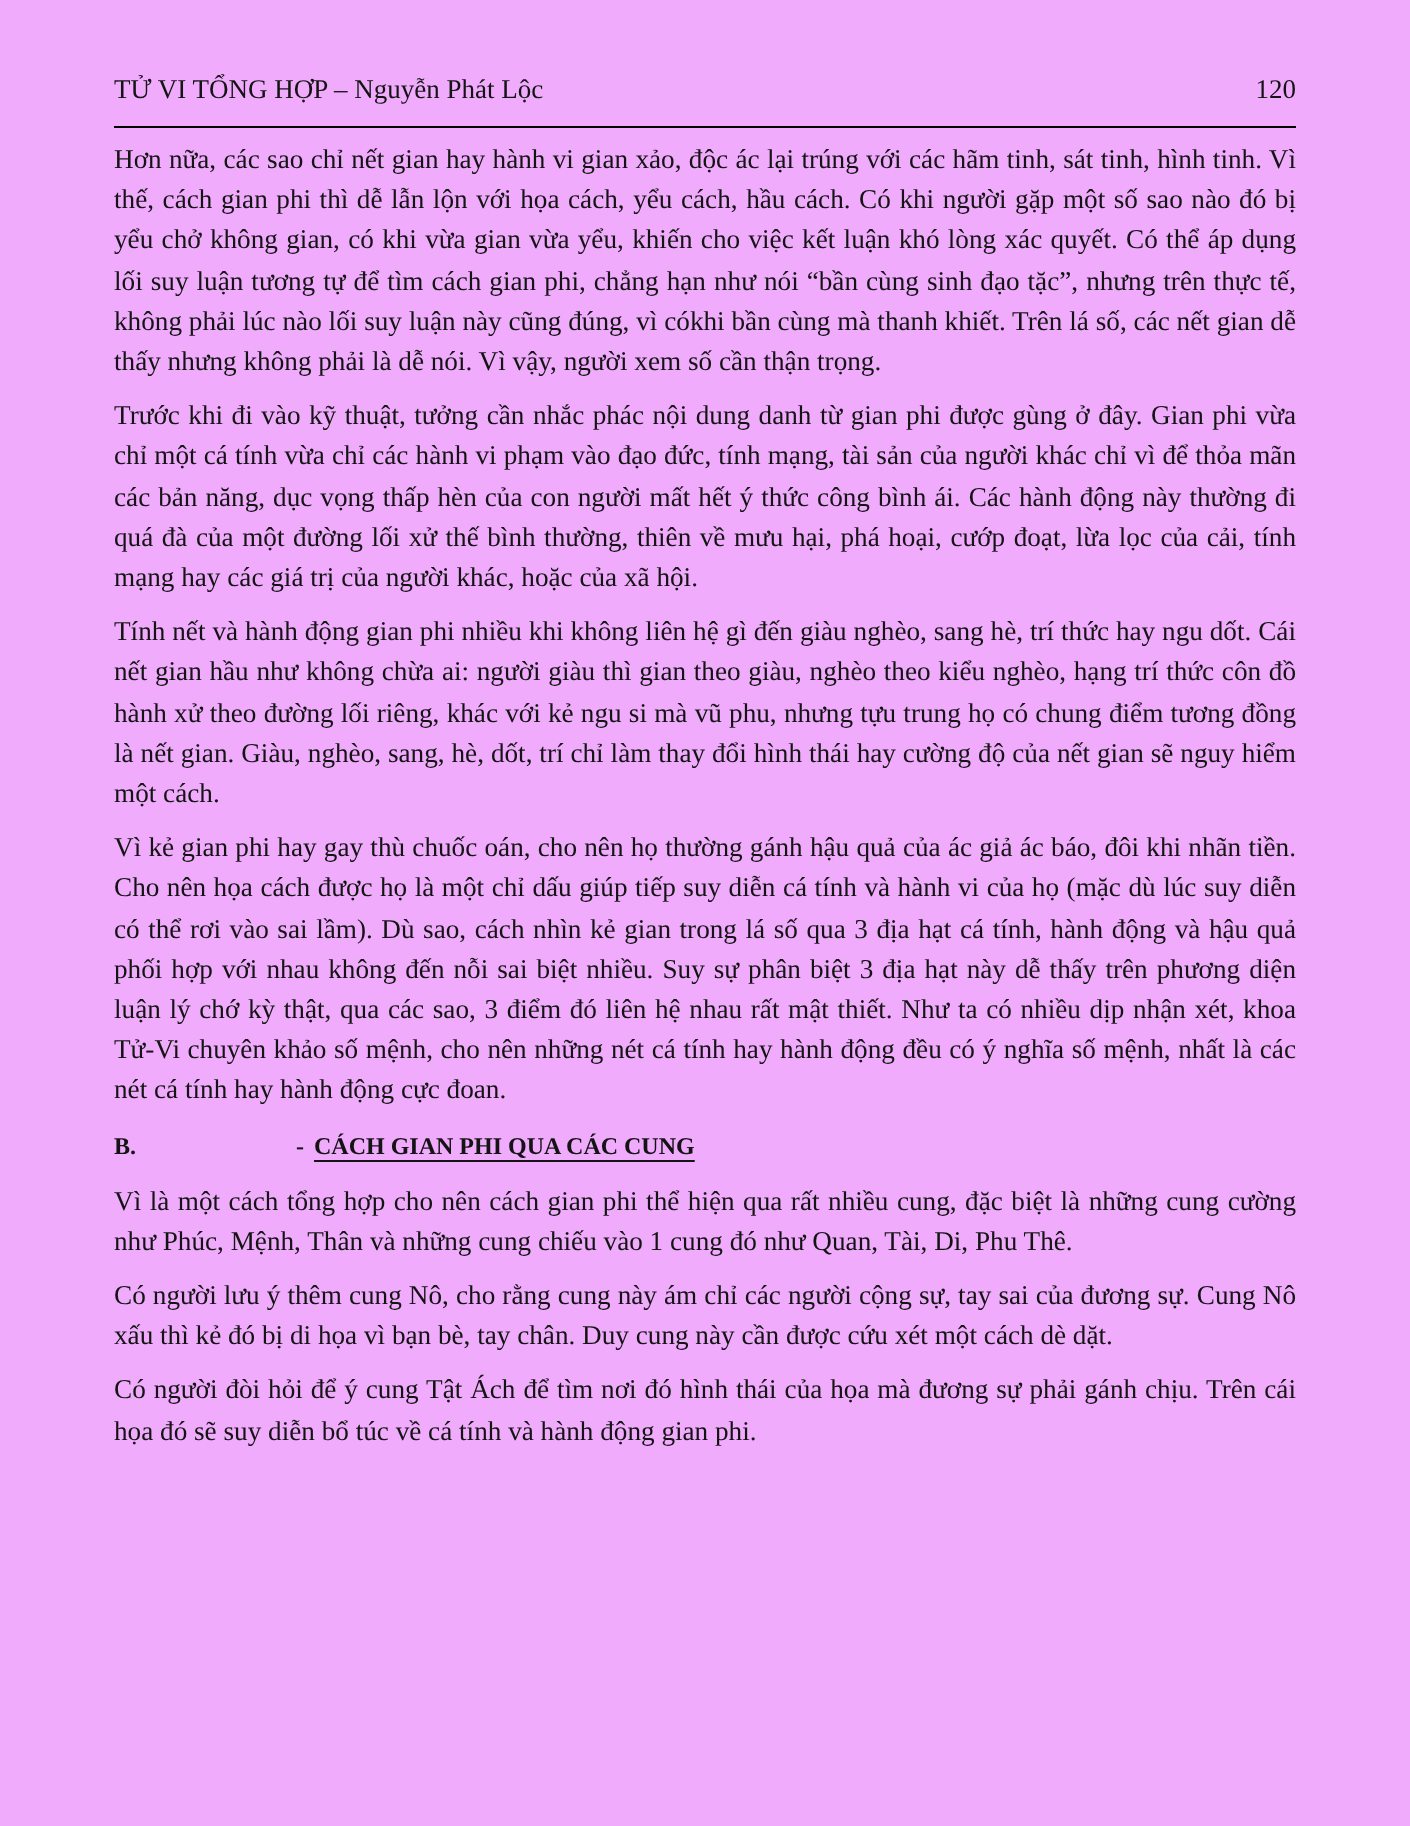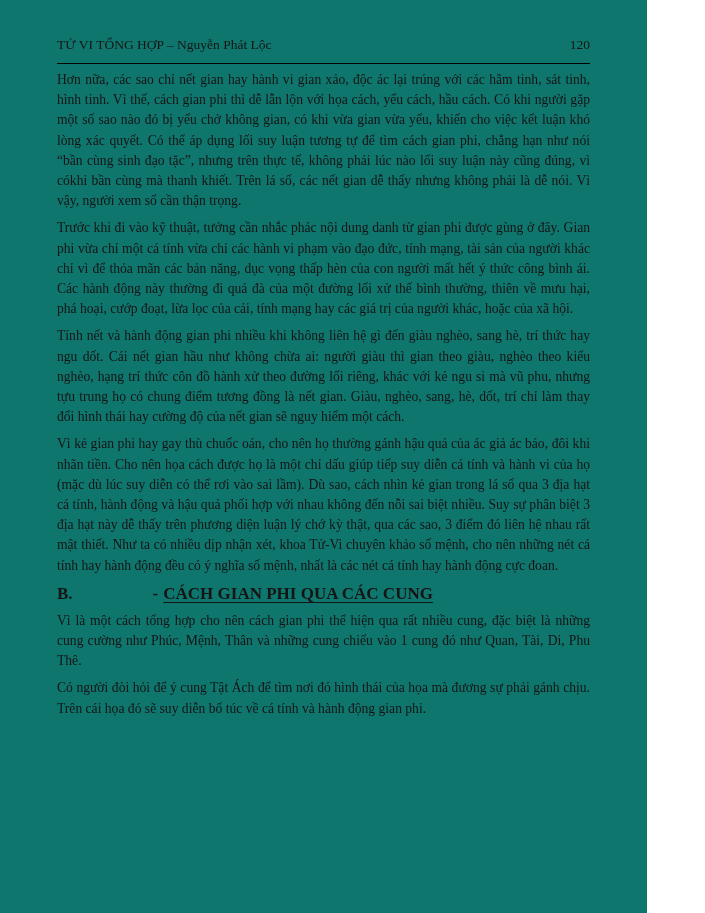--- a/index.html
+++ b/index.html
@@ -7,26 +7,26 @@
     padding: 0;
     background: #ffffff;
   }
   body {
     width: 705px;
     height: 913px;
     overflow: hidden;
   }
   .page {
     box-sizing: border-box;
-    width: 647px;
+    width: 705px;
     height: 913px;
     padding: 36px 57px 20px 57px;
     font-family: "Liberation Serif", "DejaVu Serif", serif;
     color: #141414;
-    background: #0f766e;
+    background: #f0abfc;
   }
   .header-row {
     display: flex;
     justify-content: space-between;
     align-items: baseline;
     font-size: 13.5px;
     line-height: 18px;
     margin-bottom: 9px;
   }
   .header-rule {
@@ -34,21 +34,21 @@
     border-top: 1.6px solid #000000;
     margin: 0 0 6px 0;
   }
   .para {
     font-size: 13.6px;
     line-height: 20.2px;
     text-align: justify;
     margin: 0 0 7px 0;
   }
   .section-heading {
-    font-size: 17px;
+    font-size: 12px;
     font-weight: bold;
     line-height: 21px;
     margin: 3px 0 7px 0;
     white-space: nowrap;
   }
   .section-heading .h-rest {
     margin-left: 80px;
   }
   .section-heading .h-title {
     text-decoration: underline;
@@ -72,15 +72,16 @@
   <p class="para">Hơn nữa, các sao chỉ nết gian hay hành vi gian xảo, độc ác lại trúng với các hãm tinh, sát tinh, hình tinh. Vì thế, cách gian phi thì dễ lẫn lộn với họa cách, yểu cách, hầu cách. Có khi người gặp một số sao nào đó bị yểu chở không gian, có khi vừa gian vừa yểu, khiến cho việc kết luận khó lòng xác quyết. Có thể áp dụng lối suy luận tương tự để tìm cách gian phi, chẳng hạn như nói “bần cùng sinh đạo tặc”, nhưng trên thực tế, không phải lúc nào lối suy luận này cũng đúng, vì cókhi bần cùng mà thanh khiết. Trên lá số, các nết gian dễ thấy nhưng không phải là dễ nói. Vì vậy, người xem số cần thận trọng.</p>
   <p class="para">Trước khi đi vào kỹ thuật, tưởng cần nhắc phác nội dung danh từ gian phi được gùng ở đây. Gian phi vừa chỉ một cá tính vừa chỉ các hành vi phạm vào đạo đức, tính mạng, tài sản của người khác chỉ vì để thỏa mãn các bản năng, dục vọng thấp hèn của con người mất hết ý thức công bình ái. Các hành động này thường đi quá đà của một đường lối xử thế bình thường, thiên về mưu hại, phá hoại, cướp đoạt, lừa lọc của cải, tính mạng hay các giá trị của người khác, hoặc của xã hội.</p>
   <p class="para">Tính nết và hành động gian phi nhiều khi không liên hệ gì đến giàu nghèo, sang hè, trí thức hay ngu dốt. Cái nết gian hầu như không chừa ai: người giàu thì gian theo giàu, nghèo theo kiểu nghèo, hạng trí thức côn đồ hành xử theo đường lối riêng, khác với kẻ ngu si mà vũ phu, nhưng tựu trung họ có chung điểm tương đồng là nết gian. Giàu, nghèo, sang, hè, dốt, trí chỉ làm thay đổi hình thái hay cường độ của nết gian sẽ nguy hiểm một cách.</p>
   <p class="para">Vì kẻ gian phi hay gay thù chuốc oán, cho nên họ thường gánh hậu quả của ác giả ác báo, đôi khi nhãn tiền. Cho nên họa cách được họ là một chỉ dấu giúp tiếp suy diễn cá tính và hành vi của họ (mặc dù lúc suy diễn có thể rơi vào sai lầm). Dù sao, cách nhìn kẻ gian trong lá số qua 3 địa hạt cá tính, hành động và hậu quả phối hợp với nhau không đến nỗi sai biệt nhiều. Suy sự phân biệt 3 địa hạt này dễ thấy trên phương diện luận lý chớ kỳ thật, qua các sao, 3 điểm đó liên hệ nhau rất mật thiết. Như ta có nhiều dịp nhận xét, khoa Tử-Vi chuyên khảo số mệnh, cho nên những nét cá tính hay hành động đều có ý nghĩa số mệnh, nhất là các nét cá tính hay hành động cực đoan.</p>
 
   <div class="section-heading">
     <span class="h-label">B.</span><span class="h-rest"><span>-</span><span class="h-title">CÁCH GIAN PHI QUA CÁC CUNG</span></span>
   </div>
 
   <p class="para">Vì là một cách tổng hợp cho nên cách gian phi thể hiện qua rất nhiều cung, đặc biệt là những cung cường như Phúc, Mệnh, Thân và những cung chiếu vào 1 cung đó như Quan, Tài, Di, Phu Thê.</p>
+  <p class="para">Có người lưu ý thêm cung Nô, cho rằng cung này ám chỉ các người cộng sự, tay sai của đương sự. Cung Nô xấu thì kẻ đó bị di họa vì bạn bè, tay chân. Duy cung này cần được cứu xét một cách dè dặt.</p>
   <p class="para">Có người đòi hỏi để ý cung Tật Ách để tìm nơi đó hình thái của họa mà đương sự phải gánh chịu. Trên cái họa đó sẽ suy diễn bổ túc về cá tính và hành động gian phi.</p>
 
 </div>
 
 </body></html>

